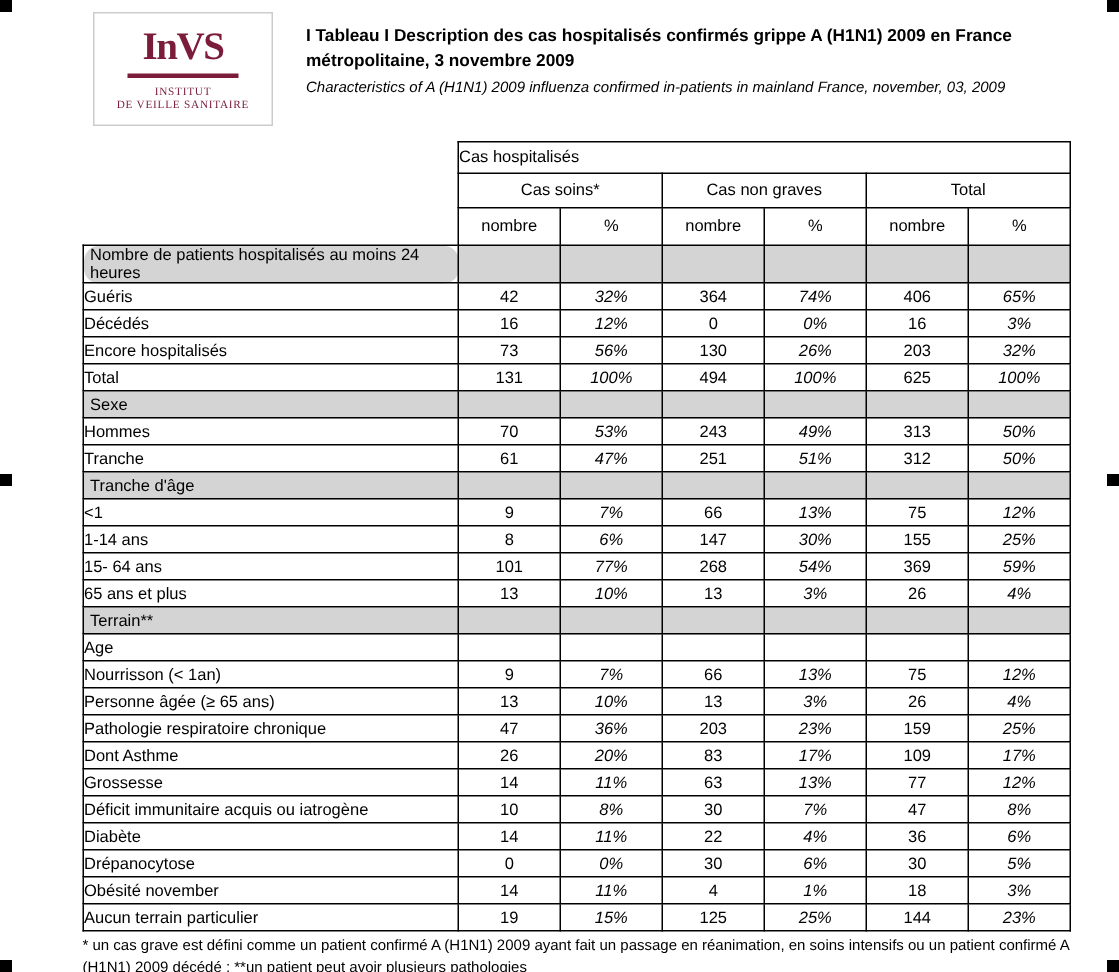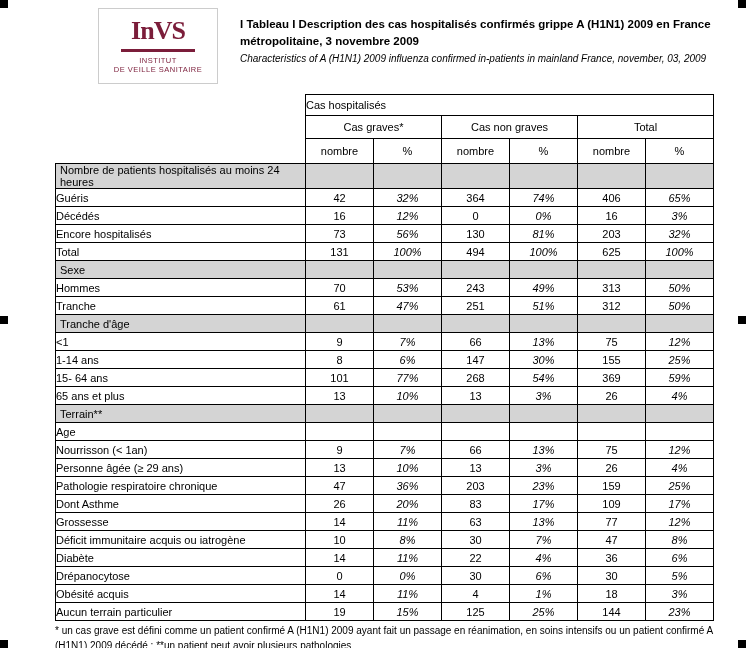--- a/index.html
+++ b/index.html
@@ -46,41 +46,40 @@
     width: 120px;
     flex: 0 0 120px;
     border: 1px solid #cccccc;
     height: 76px;
     box-sizing: border-box;
     display: flex;
     flex-direction: column;
     align-items: center;
     justify-content: center;
     background: #ffffff;
-    margin-left: 36px;
   }
   .logo-mark {
     font-family: "Liberation Serif", serif;
     font-size: 26px;
     font-weight: bold;
     color: #7b1d3a;
     letter-spacing: -1px;
     line-height: 1;
     position: relative;
   }
   .logo-mark .in { color: #7b1d3a; }
   .logo-mark .vs { color: #7b1d3a; }
   .logo-bar {
     width: 74px;
     height: 3px;
     background: #7b1d3a;
     margin: 5px 0 4px 0;
   }
   .logo-sub {
-    font-family: Liberation Sans, sans-serif;
+    font-family: Liberation Serif, serif;
     font-size: 7.5px;
     color: #7b1d3a;
     letter-spacing: 0.5px;
     text-align: center;
     line-height: 1.25;
   }
   .title-block {
     margin-left: 22px;
     padding-top: 8px;
     flex: 1;
@@ -143,21 +142,21 @@
   }
   .section-row td.lbl {
     padding-left: 4px;
   }
   .row td { height: 17px; }
   .lbl { padding-left: 6px; text-align: left; }
   .lbl-indent1 { padding-left: 22px; text-align: left; }
   .lbl-indent2 { padding-left: 48px; text-align: left; }
   .num { text-align: center; }
   .pct { text-align: center; font-style: italic; }
-  .twoline { height: 34px; vertical-align: middle; }
+  .twoline { height: 34px; vertical-align: middle; border-radius: 10px; }
 
   .footnote {
     margin: 3px 0 0 55px;
     width: 660px;
     font-family: "Liberation Sans", sans-serif;
     font-size: 10px;
     line-height: 1.45;
   }
 </style>
 </head>
@@ -200,21 +199,21 @@
         <col class="c-num">
         <col class="c-pct">
     </colgroup>
     <thead>
       <tr>
         <td class="nb"></td>
         <td class="hdr-top" colspan="6">Cas hospitalisés</td>
       </tr>
       <tr>
         <td class="nb"></td>
-        <td class="hdr-grp" colspan="2">Cas graves*</td>
+        <td class="hdr-grp" colspan="2">Cas soins*</td>
         <td class="hdr-grp" colspan="2">Cas non graves</td>
         <td class="hdr-grp" colspan="2">Total</td>
       </tr>
       <tr>
         <td class="nb"></td>
         <td class="hdr-sub">nombre</td>
         <td class="hdr-sub">%</td>
         <td class="hdr-sub">nombre</td>
         <td class="hdr-sub">%</td>
         <td class="hdr-sub">nombre</td>
@@ -247,21 +246,21 @@
           <td class="num">0</td>
           <td class="pct">0%</td>
           <td class="num">16</td>
           <td class="pct">3%</td>
         </tr>
         <tr class="row">
           <td class="lbl-indent1">Encore hospitalisés</td>
           <td class="num">73</td>
           <td class="pct">56%</td>
           <td class="num">130</td>
-          <td class="pct">81%</td>
+          <td class="pct">26%</td>
           <td class="num">203</td>
           <td class="pct">32%</td>
         </tr>
         <tr class="row">
           <td class="lbl-indent1">Total</td>
           <td class="num">131</td>
           <td class="pct">100%</td>
           <td class="num">494</td>
           <td class="pct">100%</td>
           <td class="num">625</td>
@@ -360,21 +359,21 @@
         <tr class="row">
           <td class="lbl-indent2">Nourrisson (&lt; 1an)</td>
           <td class="num">9</td>
           <td class="pct">7%</td>
           <td class="num">66</td>
           <td class="pct">13%</td>
           <td class="num">75</td>
           <td class="pct">12%</td>
         </tr>
         <tr class="row">
-          <td class="lbl-indent2">Personne âgée (≥ 29 ans)</td>
+          <td class="lbl-indent2">Personne âgée (≥ 65 ans)</td>
           <td class="num">13</td>
           <td class="pct">10%</td>
           <td class="num">13</td>
           <td class="pct">3%</td>
           <td class="num">26</td>
           <td class="pct">4%</td>
         </tr>
         <tr class="row">
           <td class="lbl-indent1">Pathologie respiratoire chronique</td>
           <td class="num">47</td>
@@ -423,21 +422,21 @@
         <tr class="row">
           <td class="lbl-indent1">Drépanocytose</td>
           <td class="num">0</td>
           <td class="pct">0%</td>
           <td class="num">30</td>
           <td class="pct">6%</td>
           <td class="num">30</td>
           <td class="pct">5%</td>
         </tr>
         <tr class="row">
-          <td class="lbl-indent1">Obésité acquis</td>
+          <td class="lbl-indent1">Obésité november</td>
           <td class="num">14</td>
           <td class="pct">11%</td>
           <td class="num">4</td>
           <td class="pct">1%</td>
           <td class="num">18</td>
           <td class="pct">3%</td>
         </tr>
         <tr class="row">
           <td class="lbl-indent1">Aucun terrain particulier</td>
           <td class="num">19</td>

